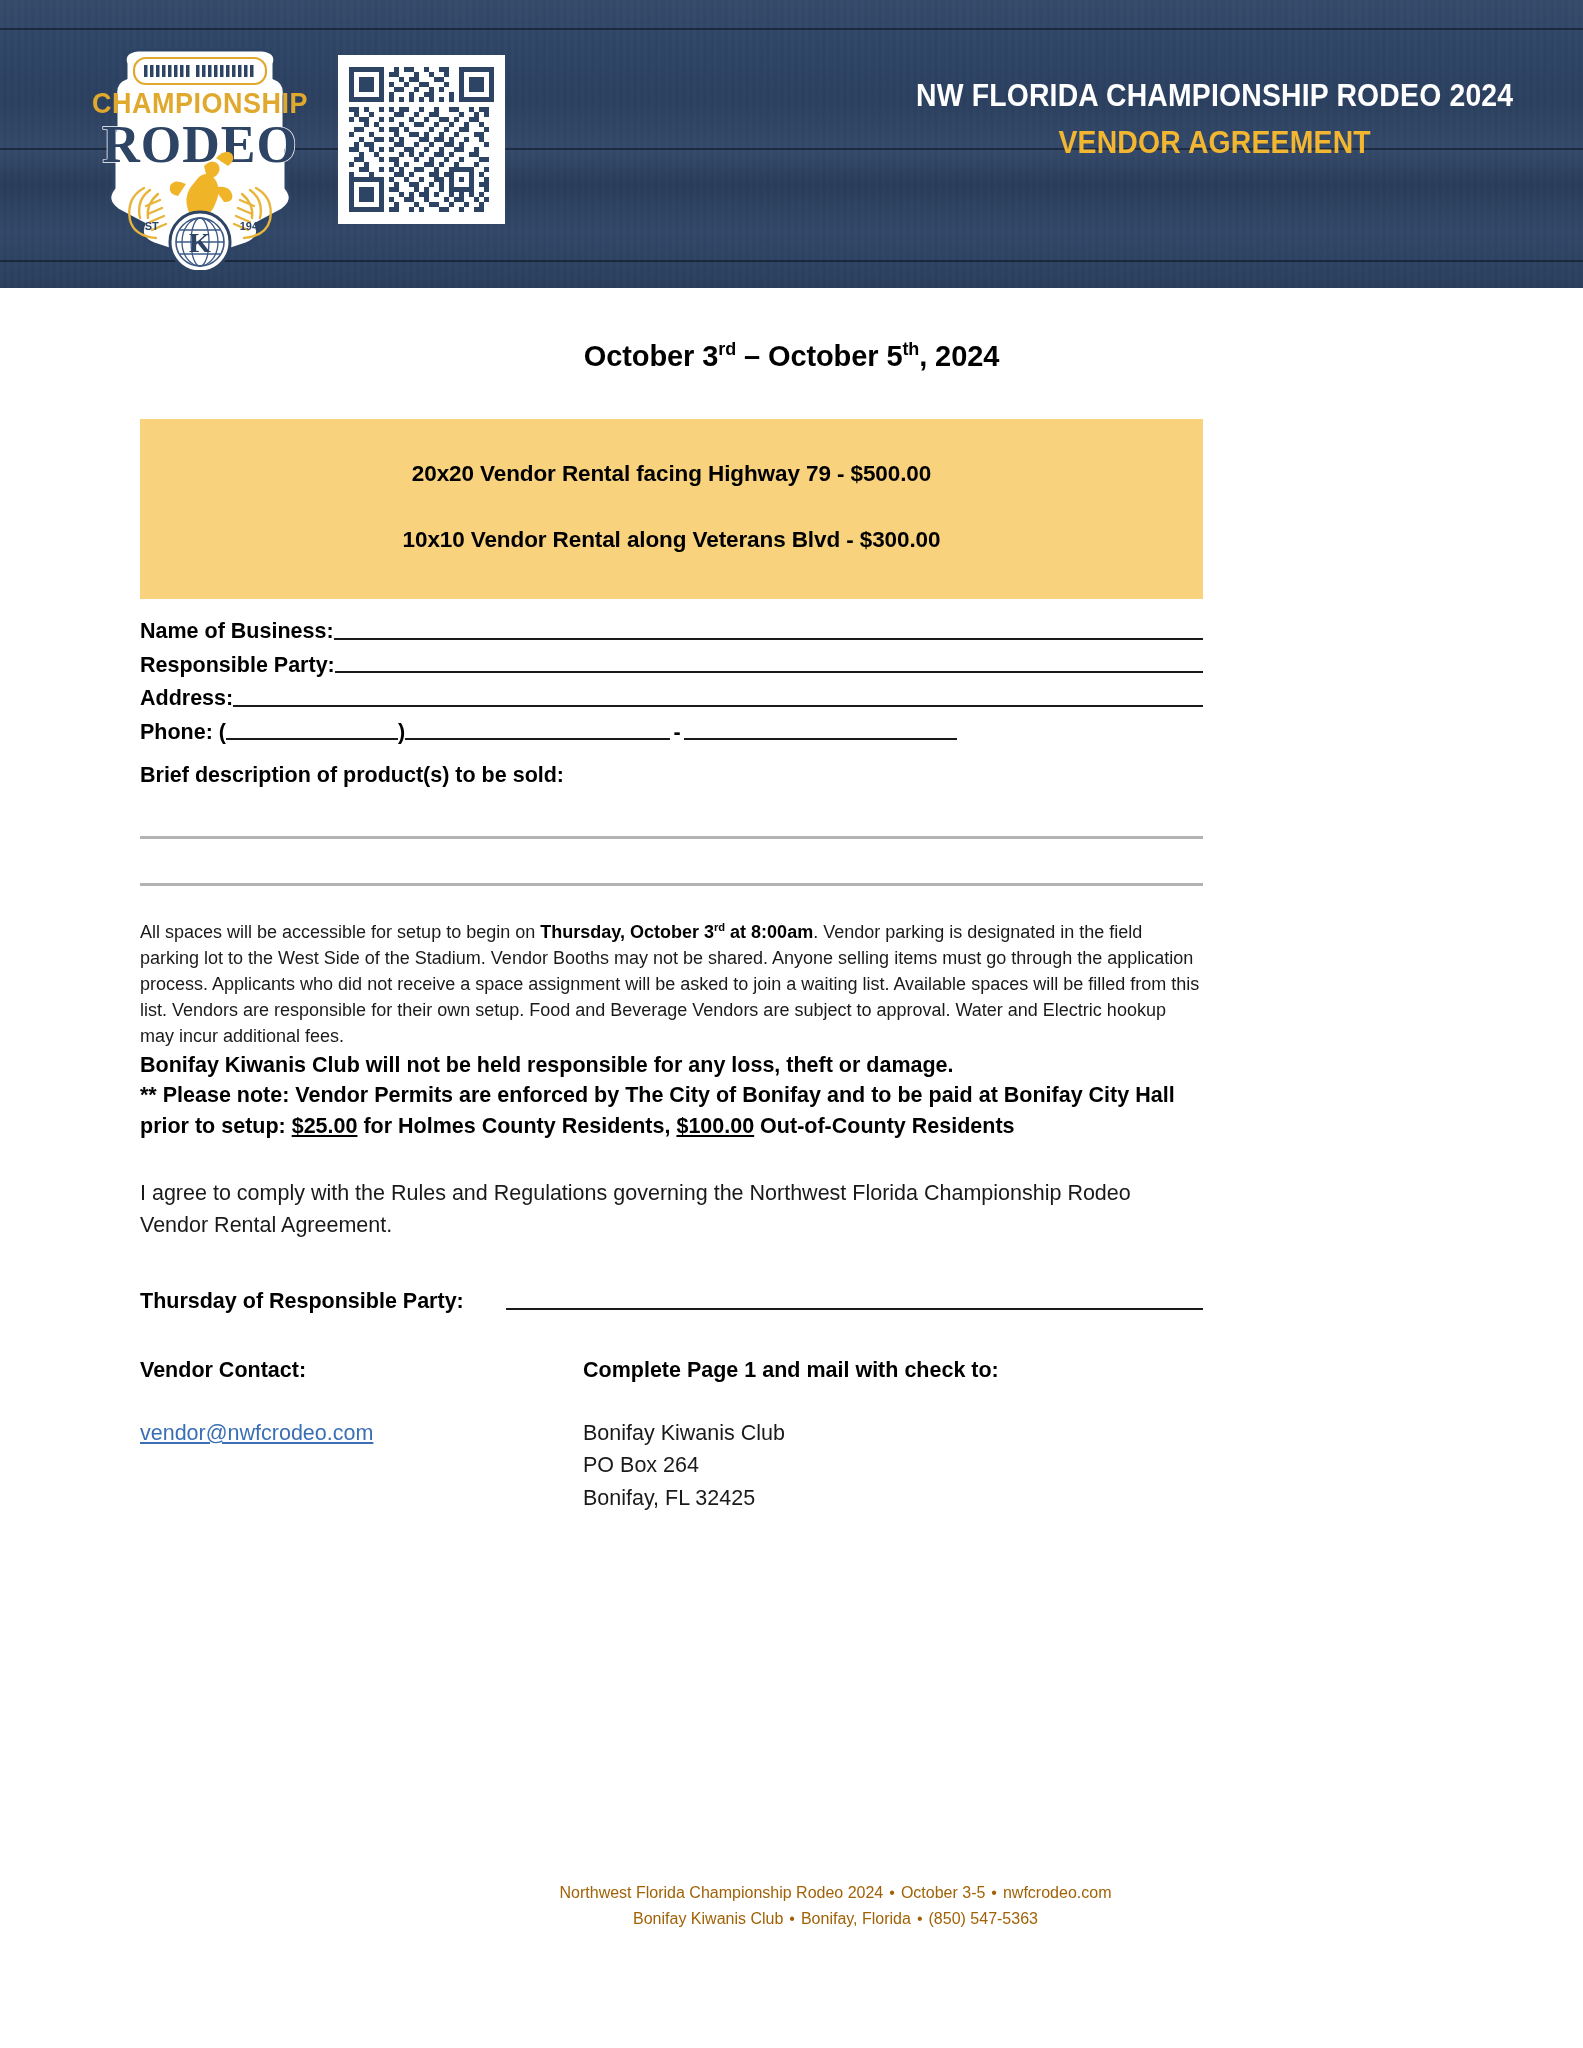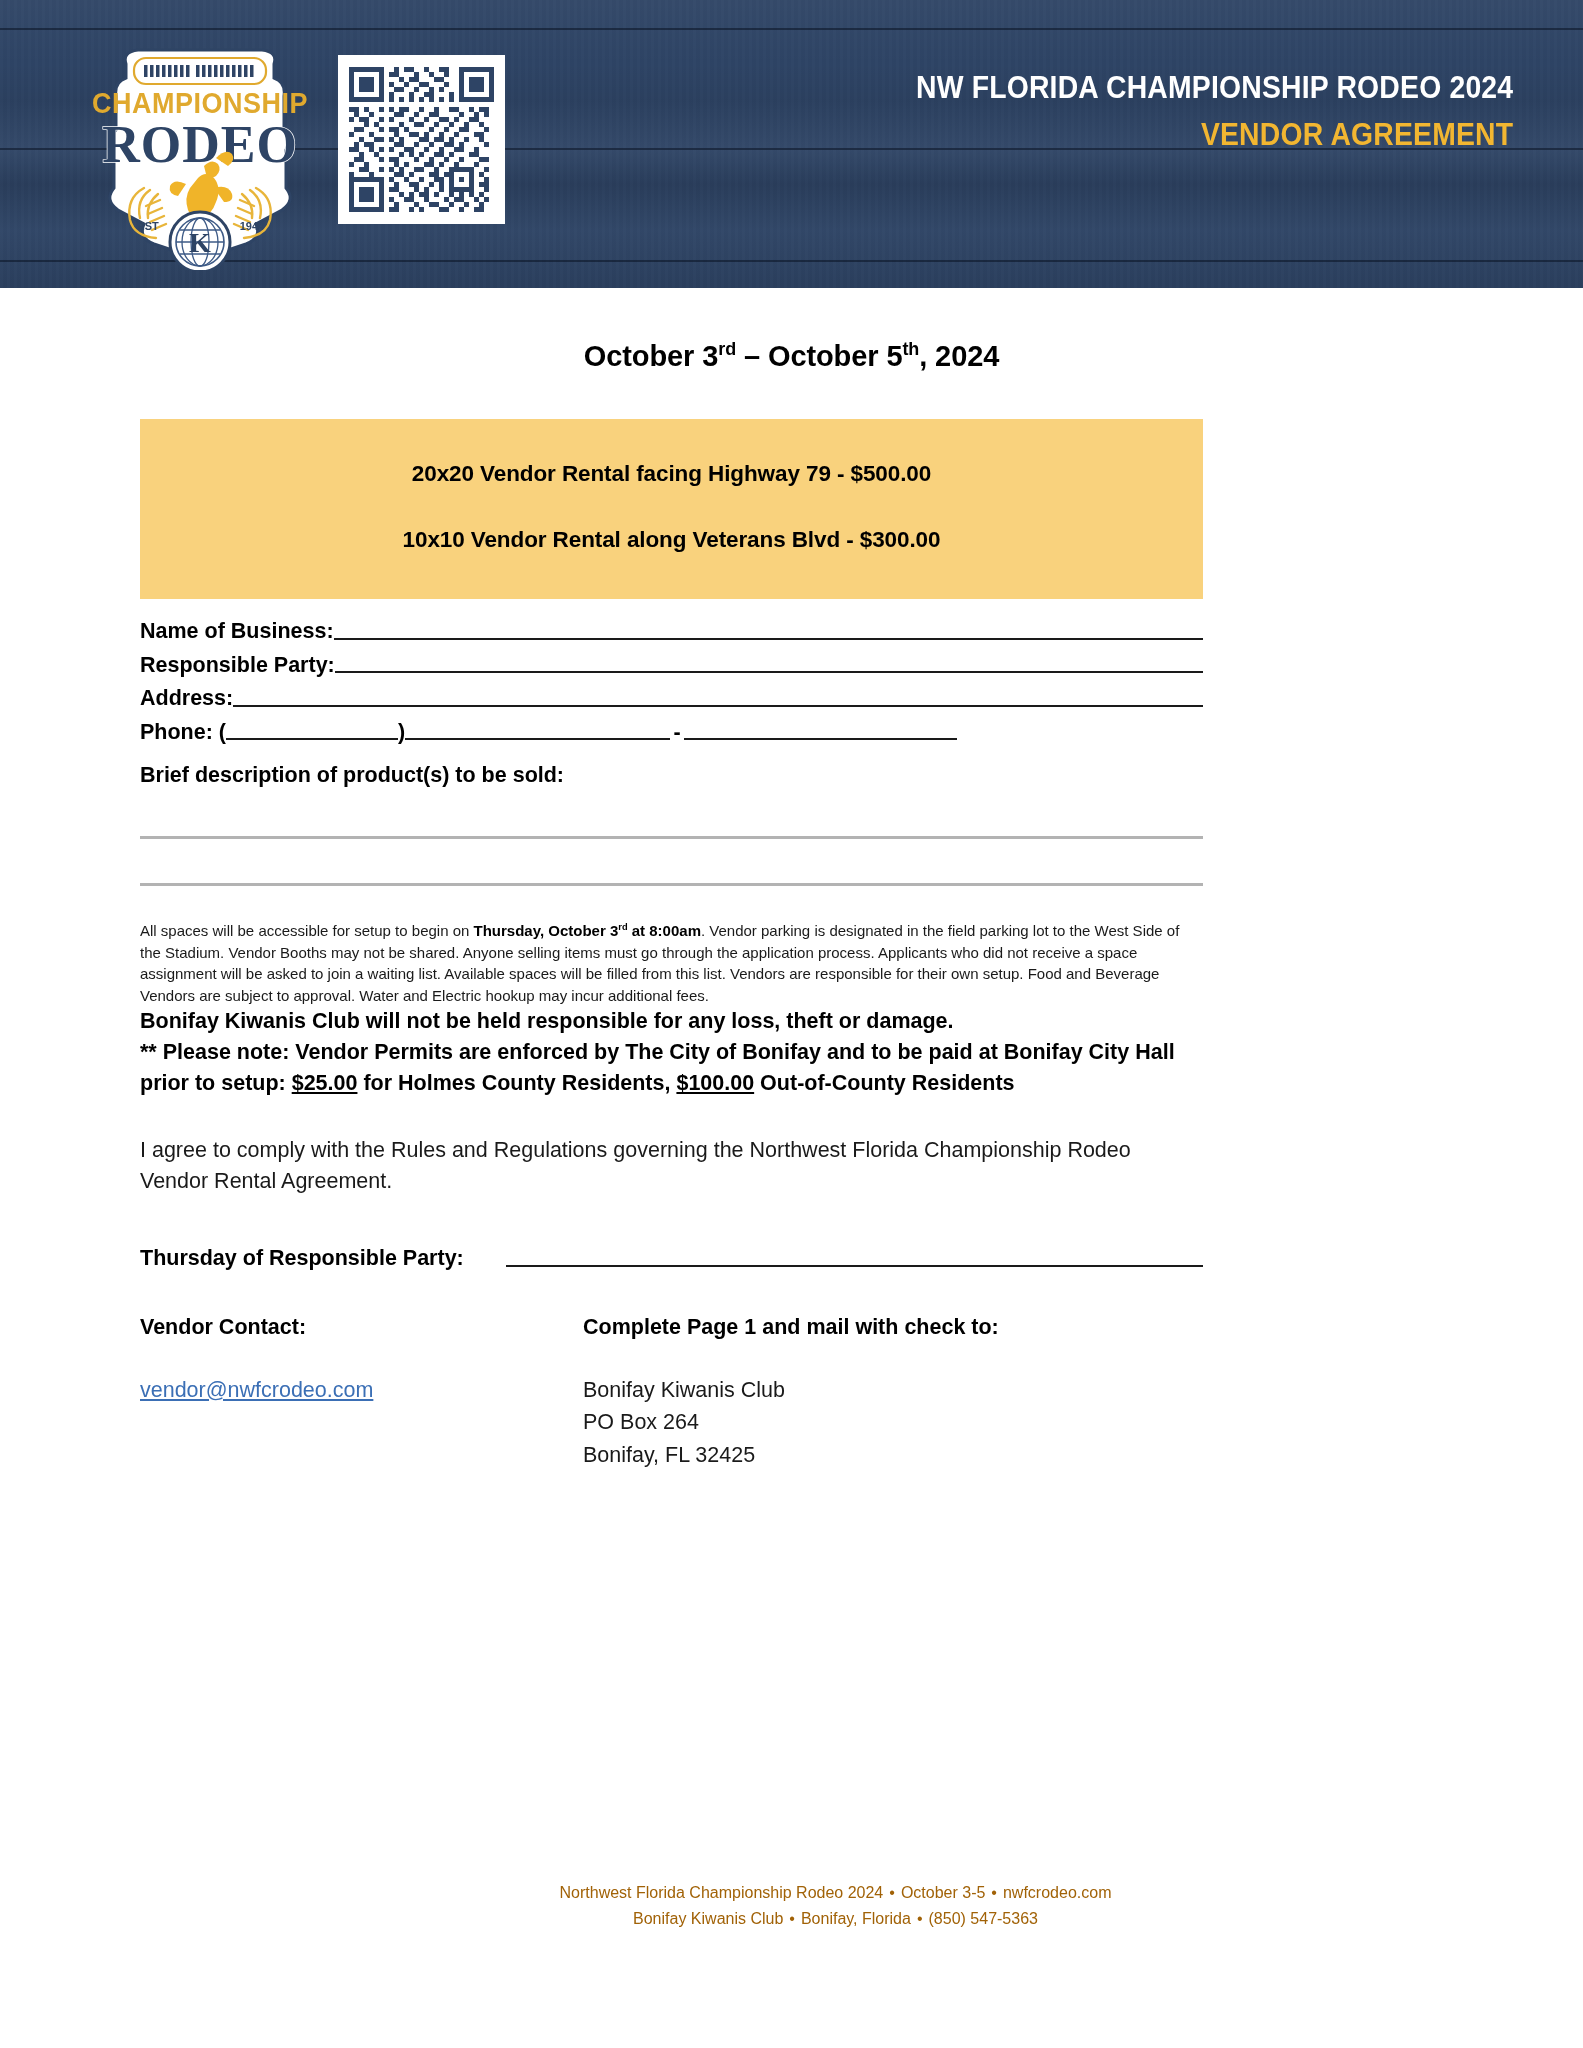--- a/index.html
+++ b/index.html
@@ -65,22 +65,22 @@
     padding: 12px 11px;
     box-sizing: content-box;
     z-index: 4;
   }
   .qr-wrap svg { display: block; width: 145px; height: 145px; }
 
   
   .header-titles {
     position: absolute;
     right: 70px;
-    top: 68px;
-    text-align: right;
+    top: 76px;
+    text-align: center;
     z-index: 5;
   }
   .header-title-main {
     font-family: "Liberation Sans Narrow", "Liberation Sans", sans-serif;
     font-weight: bold;
     font-size: 30.5px;
     letter-spacing: 0.2px;
     color: #ffffff;
     line-height: 1.25;
     white-space: nowrap;
@@ -193,21 +193,21 @@
     height: 3px;
     background: #b3b3b3;
   }
   .desc-rule.first { margin-top: 48px; }
   .desc-rule.second { margin-top: 44px; }
 
   
   .body-copy {
     margin: 34px 140px 0 140px;
     width: 1063px;
-    font-size: 15px;
+    font-size: 18px;
     line-height: 1.44;
     color: #1a1a1a;
     text-align: left;
   }
   .body-copy b { font-weight: bold; color: #000; }
   .body-copy sup { font-size: 0.62em; vertical-align: super; line-height: 0; }
 
   .bold-block {
     margin: 0 140px 0 140px;
     width: 1063px;

